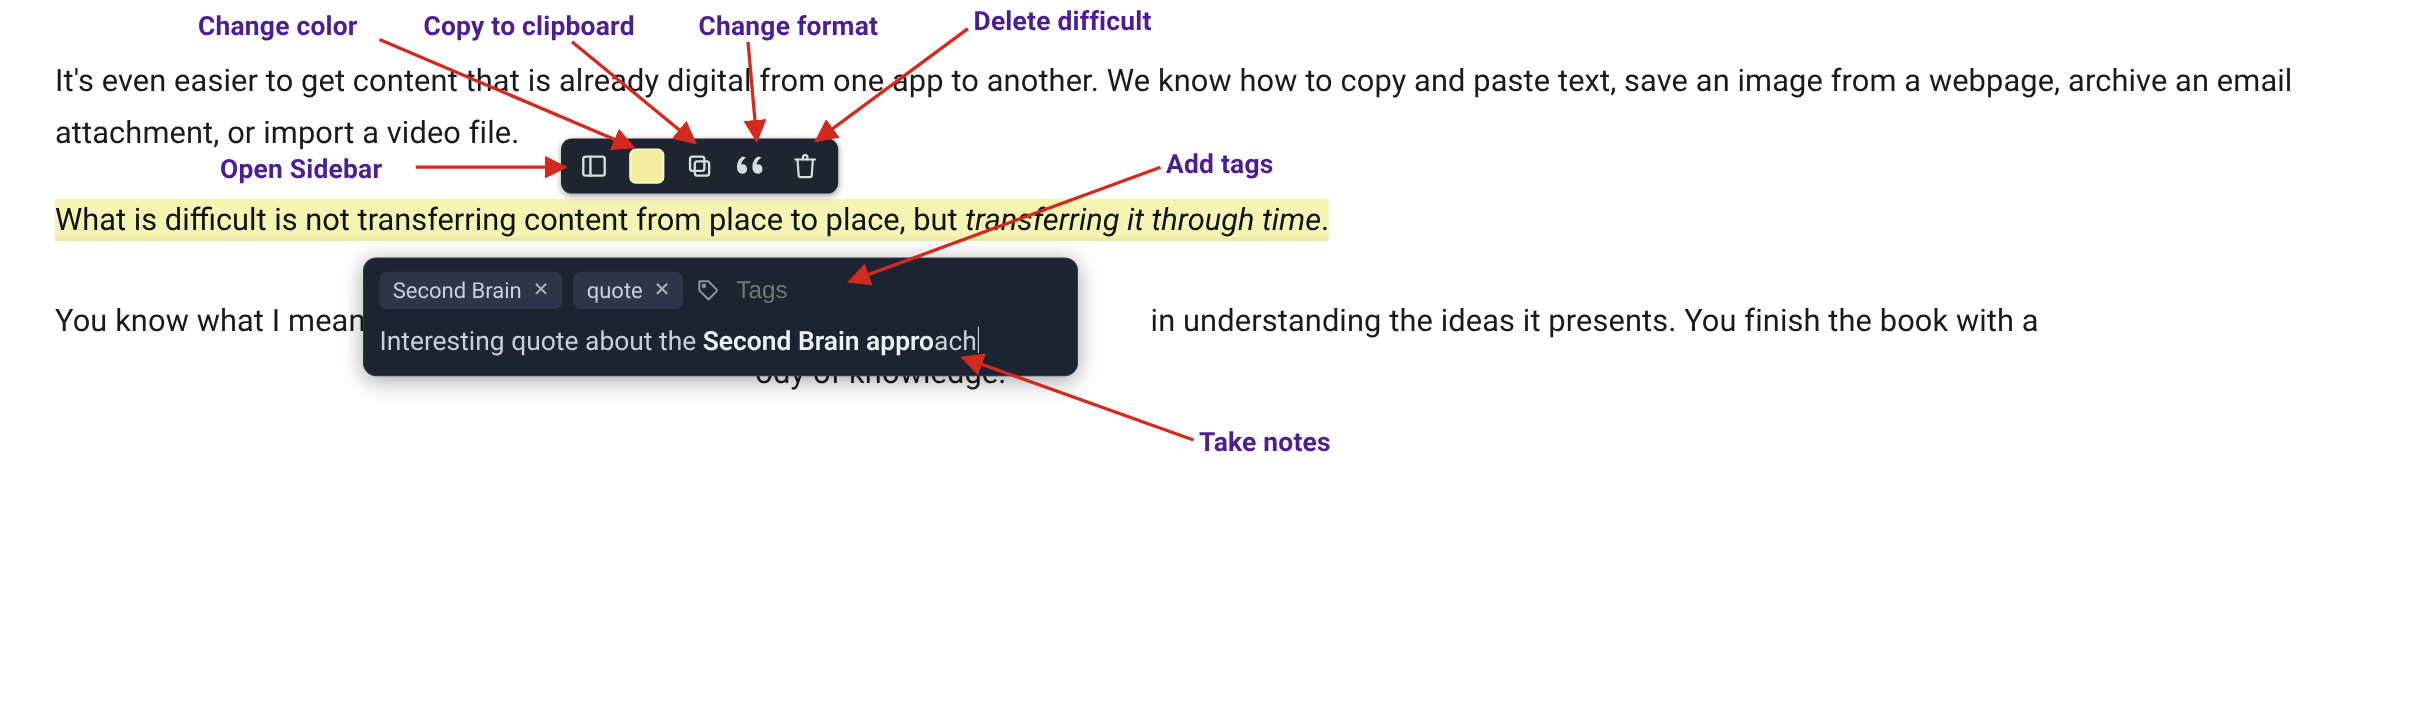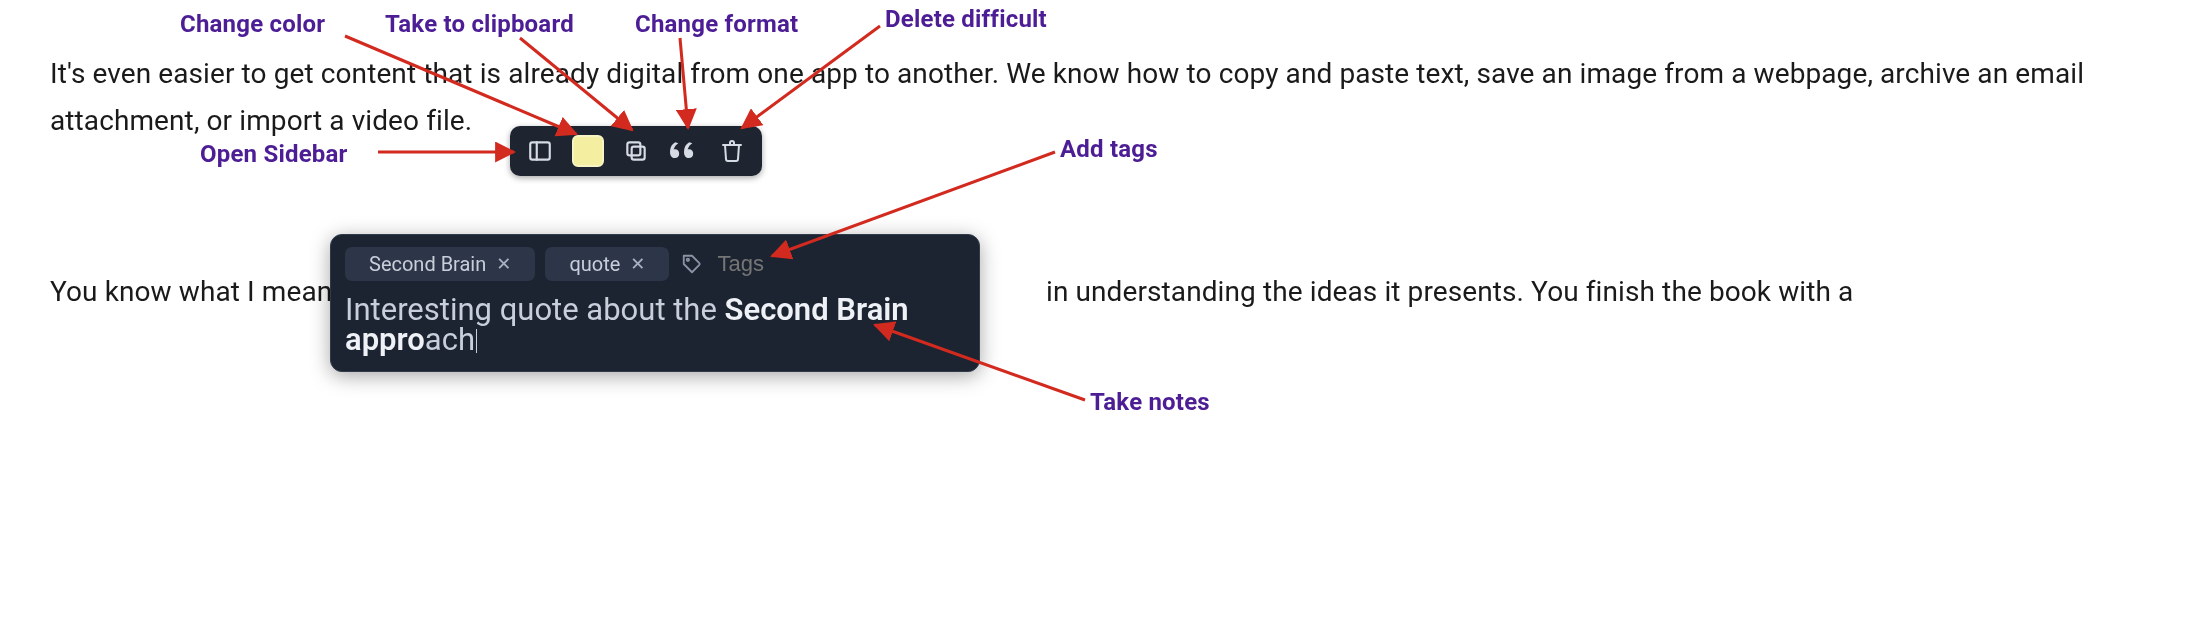--- a/index.html
+++ b/index.html
@@ -95,21 +95,21 @@
     gap: 10px;
     flex-wrap: wrap;
   }
   .tag-chip {
     display: inline-flex;
     align-items: center;
     gap: 10px;
     background: #2d3648;
     color: #c8cfdb;
     font-size: 20px;
-    padding: 4px 24px;
+    padding: 4px 12px;
     border-radius: 7px;
     line-height: 26px;
   }
   .tag-chip .x {
     font-size: 18px;
     color: #aab2c2;
   }
   .tag-icon {
     display: inline-flex;
     align-items: center;
@@ -120,21 +120,21 @@
   .tag-input {
     background: transparent;
     border: none;
     outline: none;
     color: #14b8a6;
     font-size: 22px;
     width: 100px;
   }
   .note-text {
     margin-top: 14px;
-    font-size: 31px;
+    font-size: 24px;
     line-height: 30px;
     color: #c8cfdb;
   }
   .note-text strong { color: #eef1f6; font-weight: 600; }
   .caret {
     display: inline-block;
     width: 1.5px;
     height: 24px;
     background: #c8cfdb;
     vertical-align: -3px;
@@ -160,20 +160,25 @@
     pointer-events: none;
   }
 </style>
 </head>
 <body>
 
 <div class="canvas">
 
   <div class="para para1">It's even easier to get content that is already digital from one app to another. We know how to copy and paste text, save an image from a webpage, archive an email attachment, or import a video file.</div>
 
+  <div class="highlight-line">
+    <span class="highlight-bg">
+      <span>What is difficult is not transferring content from place to place, but </span><span class="italic">transferring it through time</span><span>.</span>
+    </span>
+  </div>
 
   <div class="para para3">
     <span>You know what I mean</span>
     <span style="visibility:hidden;">xxxxxxxxxxxxxxxxxxxxxxxxxxxxxxxxxxxxxxxxxxxxxxxxxx</span>
     <span> in understanding the ideas it presents. You finish the book with a</span>
     <span style="visibility:hidden;">xxxxxxxxxxxxxxxxxxxxxxxxxxxxxxxxxxxxxxxxxxxxx</span>
     <span>ody of knowledge.</span>
   </div>
 
 
@@ -234,21 +239,21 @@
       </span>
       <input class="tag-input" placeholder="Tags" style="">
     </div>
     <div class="note-text">
       <span>Interesting quote about the </span><strong>Second Brain appro</strong><span>ach</span><span class="caret"></span>
     </div>
   </div>
 
   <div class="ann-label" style="left:200px; top:140px;">Open Sidebar</div>
   <div class="ann-label" style="left:180px; top:10px;">Change color</div>
-  <div class="ann-label" style="left:385px; top:10px;">Take to clipboard</div>
+  <div class="ann-label" style="left:385px; top:10px;">Copy to clipboard</div>
   <div class="ann-label" style="left:635px; top:10px;">Change format</div>
   <div class="ann-label" style="left:885px; top:5px;">Delete difficult</div>
   <div class="ann-label" style="left:1060px; top:135px;">Add tags</div>
   <div class="ann-label" style="left:1090px; top:388px;">Take notes</div>
 
   <svg class="arrows">
     <defs>
       <marker id="ah" viewBox="0 0 10 10" refX="9" refY="5" markerWidth="7" markerHeight="7" orient="auto-start-reverse">
         <path d="M 0 0 L 10 5 L 0 10 z" fill="#d22a1f"></path>
       </marker>

